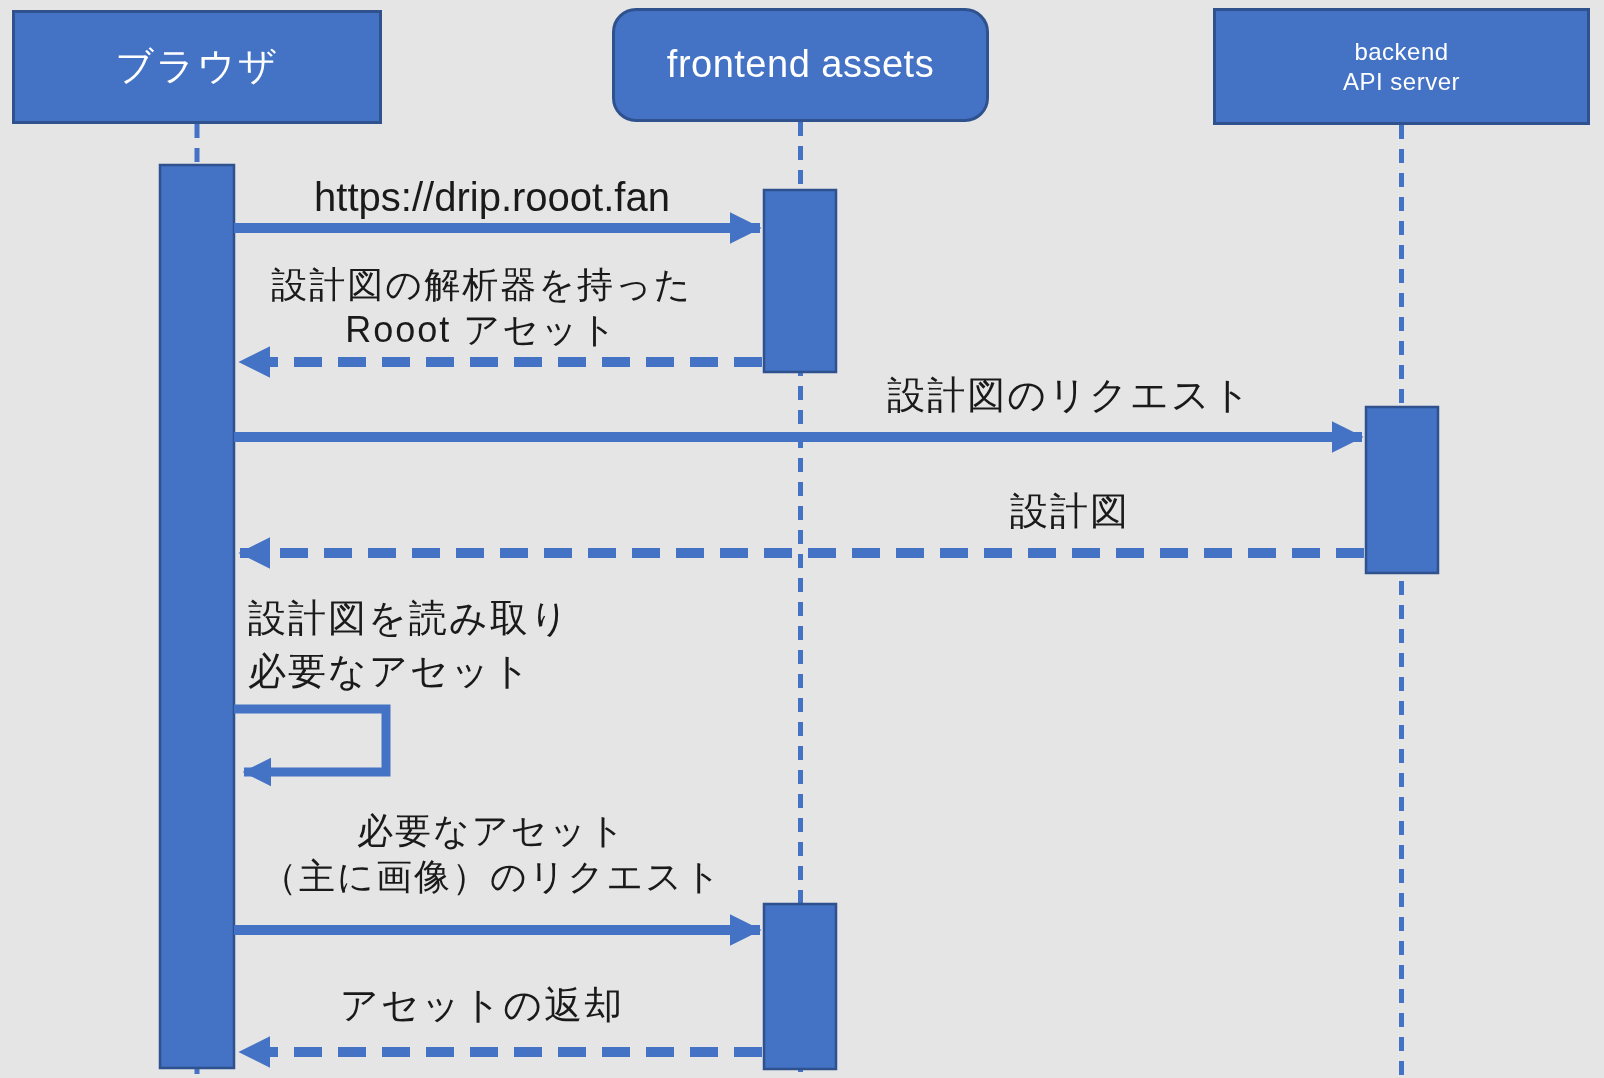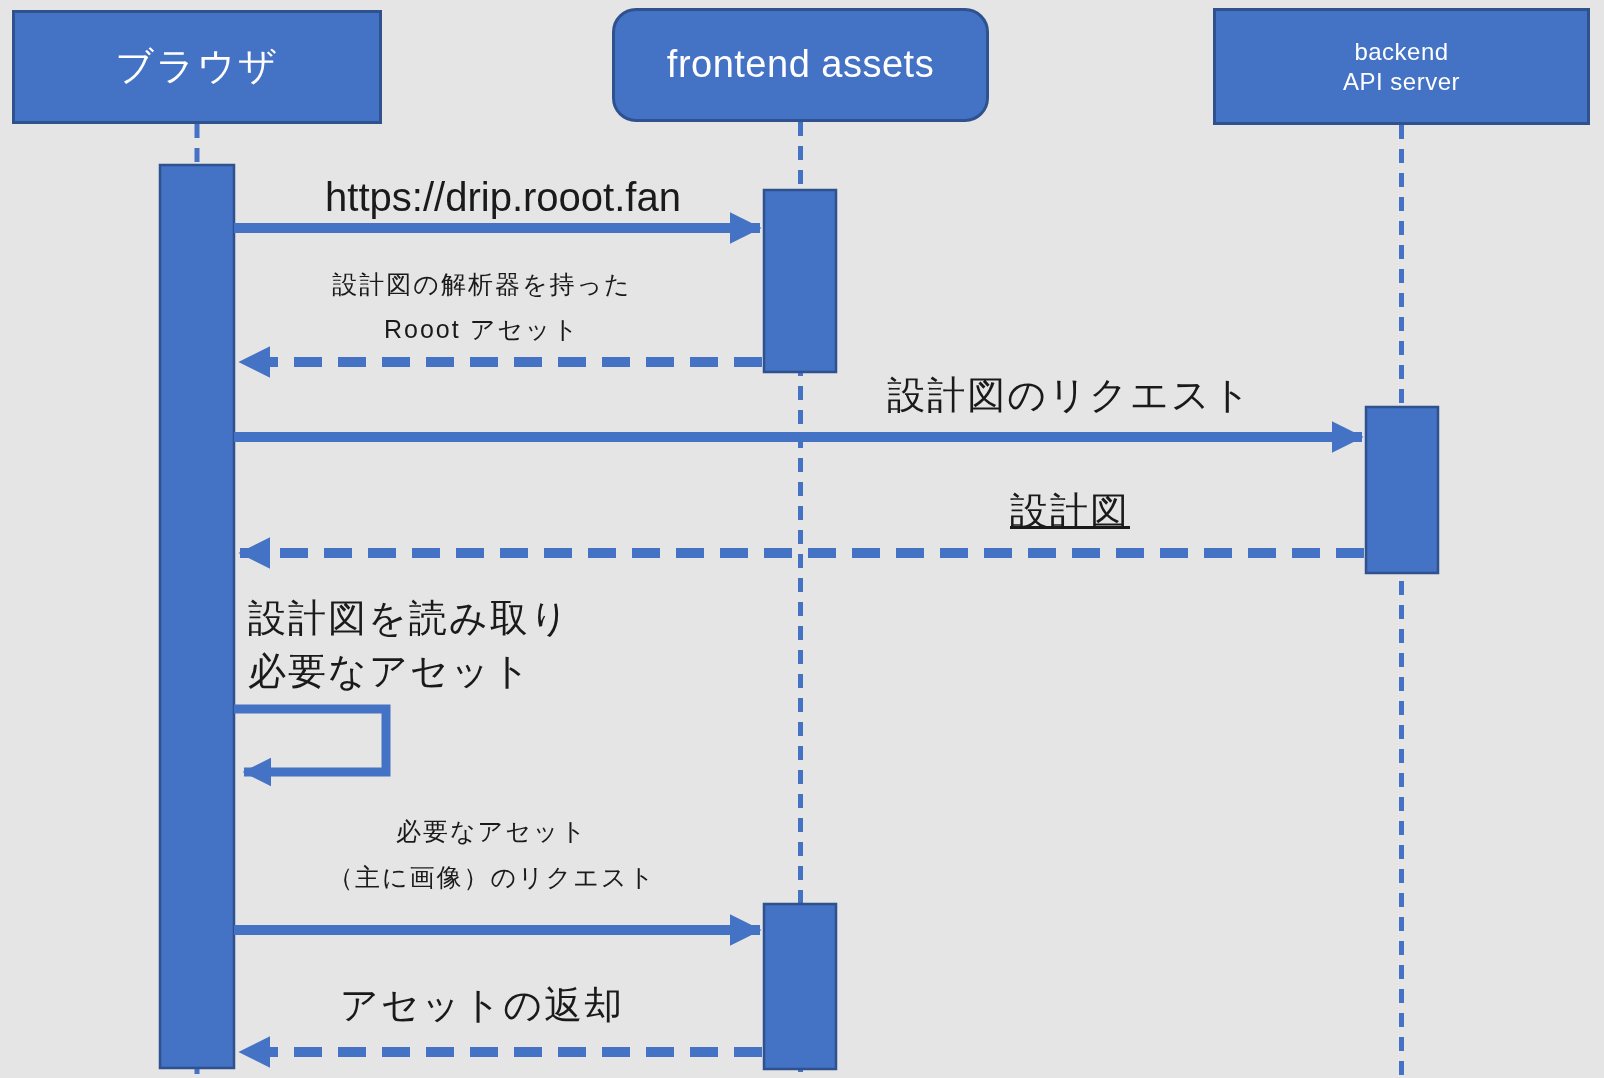--- a/index.html
+++ b/index.html
@@ -48,21 +48,21 @@
     transform: translateX(-50%);
     line-height: 1.25;
   }
   .msg-label.left-align {
     transform: none;
     text-align: left;
   }
   .jp { letter-spacing: 2px; }
   .f40 { font-size: 40px; }
   .f38 { font-size: 38px; }
-  .f36 { font-size: 25px; }
+  .f36 { font-size: 36px; }
   .lh45 div { line-height: 45px; }
   .lh46 div { line-height: 46px; }
   .lh53 div { line-height: 53px; }
 </style>
 </head>
 <body>
 
 <div class="diagram">
 
   <svg class="svg-layer" viewBox="0 0 1604 1078">
@@ -94,30 +94,30 @@
     <div>ブラウザ</div>
   </div>
   <div class="actor-box actor-frontend">
     <div>frontend assets</div>
   </div>
   <div class="actor-box actor-backend">
     <div>backend</div>
     <div>API server</div>
   </div>
 
-  <div class="msg-label f40" style="left:503px; top:172px;">https://drip.rooot.fan</div>
+  <div class="msg-label f40" style="left:492px; top:172px;">https://drip.rooot.fan</div>
 
   <div class="msg-label f36 jp lh45" style="left:482px; top:262px;">
     <div>設計図の解析器を持った</div>
     <div>Rooot アセット</div>
   </div>
 
   <div class="msg-label f38 jp" style="left:1070px; top:372px;">設計図のリクエスト</div>
 
-  <div class="msg-label f38 jp" style="left:1070px; top:488px;text-decoration:underline;">設計図</div>
+  <div class="msg-label f38 jp" style="left:1070px; top:488px;">設計図</div>
 
   <div class="msg-label left-align f38 jp lh53" style="left:248px; top:592px;">
     <div>設計図を読み取り</div>
     <div>必要なアセット</div>
   </div>
 
   <div class="msg-label f36 jp lh46" style="left:492px; top:808px;">
     <div>必要なアセット</div>
     <div>（主に画像）のリクエスト</div>
   </div>

